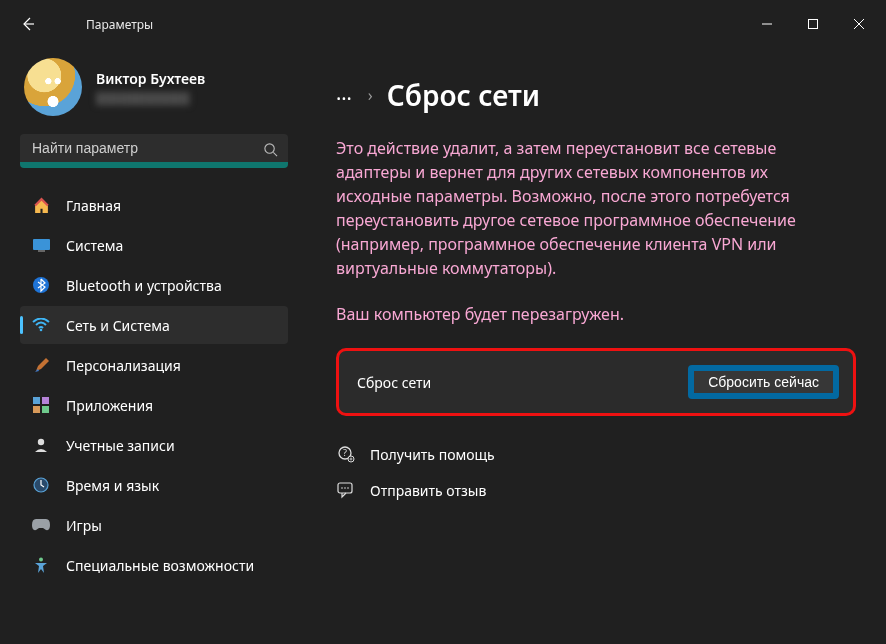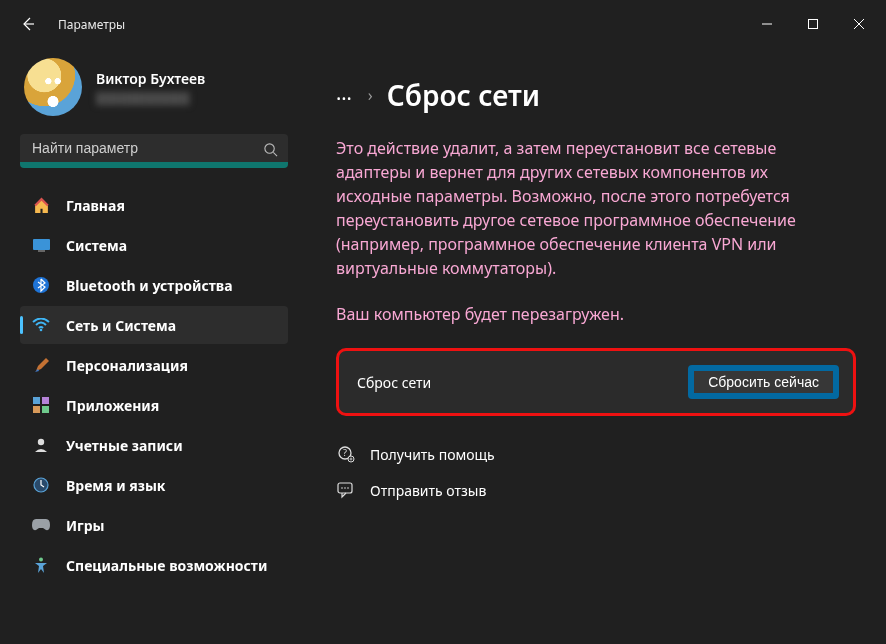--- a/index.html
+++ b/index.html
@@ -10,20 +10,21 @@
     color: #ffffff;
     overflow: hidden;
     position: relative;
   }
   
   .titlebar {
     height: 48px;
     display: flex;
     align-items: center;
     padding: 0 4px 0 10px;
+    gap: 28px;
   }
   .back-btn {
     width: 36px; height: 36px;
     display: flex; align-items: center; justify-content: center;
     border-radius: 4px;
     cursor: default;
   }
   .titlebar-title {
     font-size: 12px;
     margin-left: 12px;
@@ -113,21 +114,20 @@
   }
   .nav-item {
     display: flex;
     align-items: center;
     height: 38px;
     padding: 0 10px 0 12px;
     border-radius: 4px;
     font-size: 14px;
     gap: 16px;
     position: relative;
-    font-weight: bold;
   }
   .nav-item.selected {
     background: #2d2d2d;
   }
   .nav-item.selected::before {
     content: "";
     position: absolute;
     left: 0; top: 10px; bottom: 10px;
     width: 3px;
     background: #4cc2ff;

